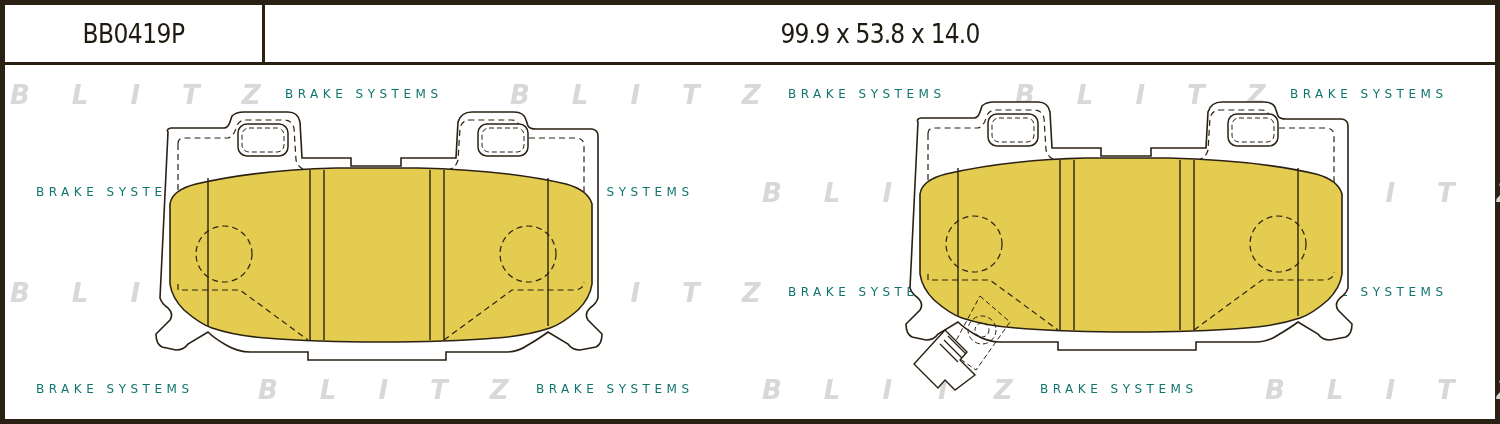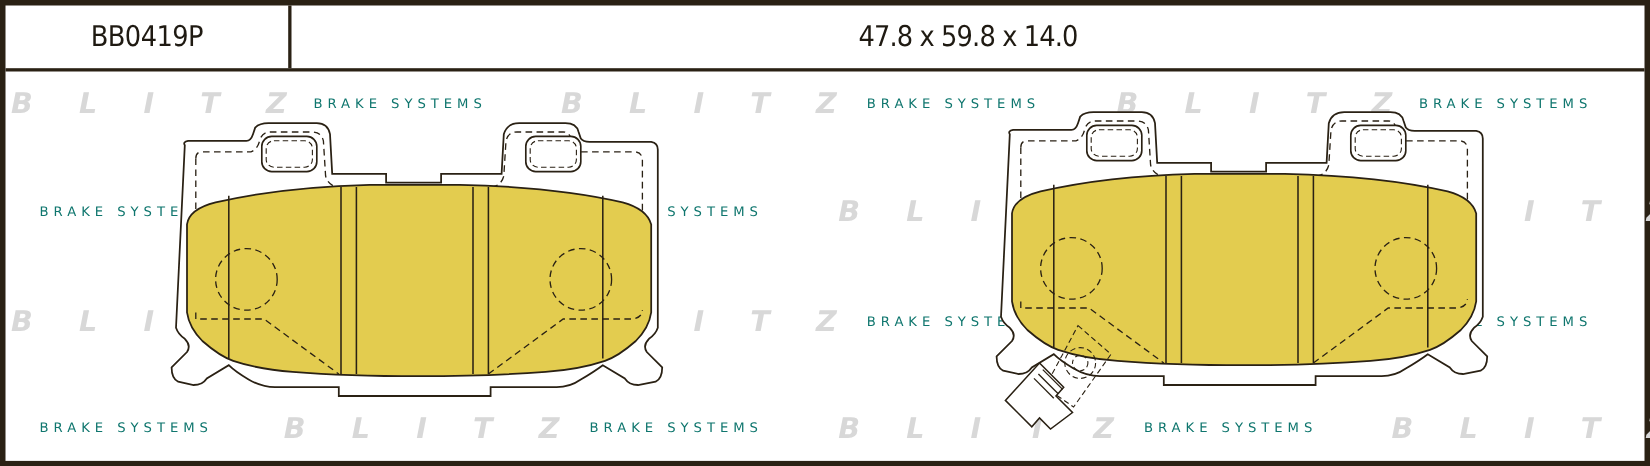--- a/index.html
+++ b/index.html
@@ -13,21 +13,21 @@
   .wm-brake { font-size:12px; letter-spacing:4.5px; color:#0f766e; }
   svg.draw { position:absolute; left:0; top:0; }
 </style>
 </head>
 <body>
 
 <div class="frame"></div>
 
 <div class="header">
   <div class="cell-code">BB0419P</div>
-  <div class="cell-dim">47.8 x 59.8 x 14.0</div>
+  <div class="cell-dim">99.9 x 53.8 x 14.0</div>
 </div>
 
 <div>
   <div class="wm wm-blitz" style="left:10px;top:80px;">BLITZ</div>
   <div class="wm wm-brake" style="left:285px;top:87px;">BRAKE SYSTEMS</div>
   <div class="wm wm-blitz" style="left:510px;top:80px;">BLITZ</div>
   <div class="wm wm-brake" style="left:788px;top:87px;">BRAKE SYSTEMS</div>
   <div class="wm wm-blitz" style="left:1015px;top:80px;">BLITZ</div>
   <div class="wm wm-brake" style="left:1290px;top:87px;">BRAKE SYSTEMS</div>
 

